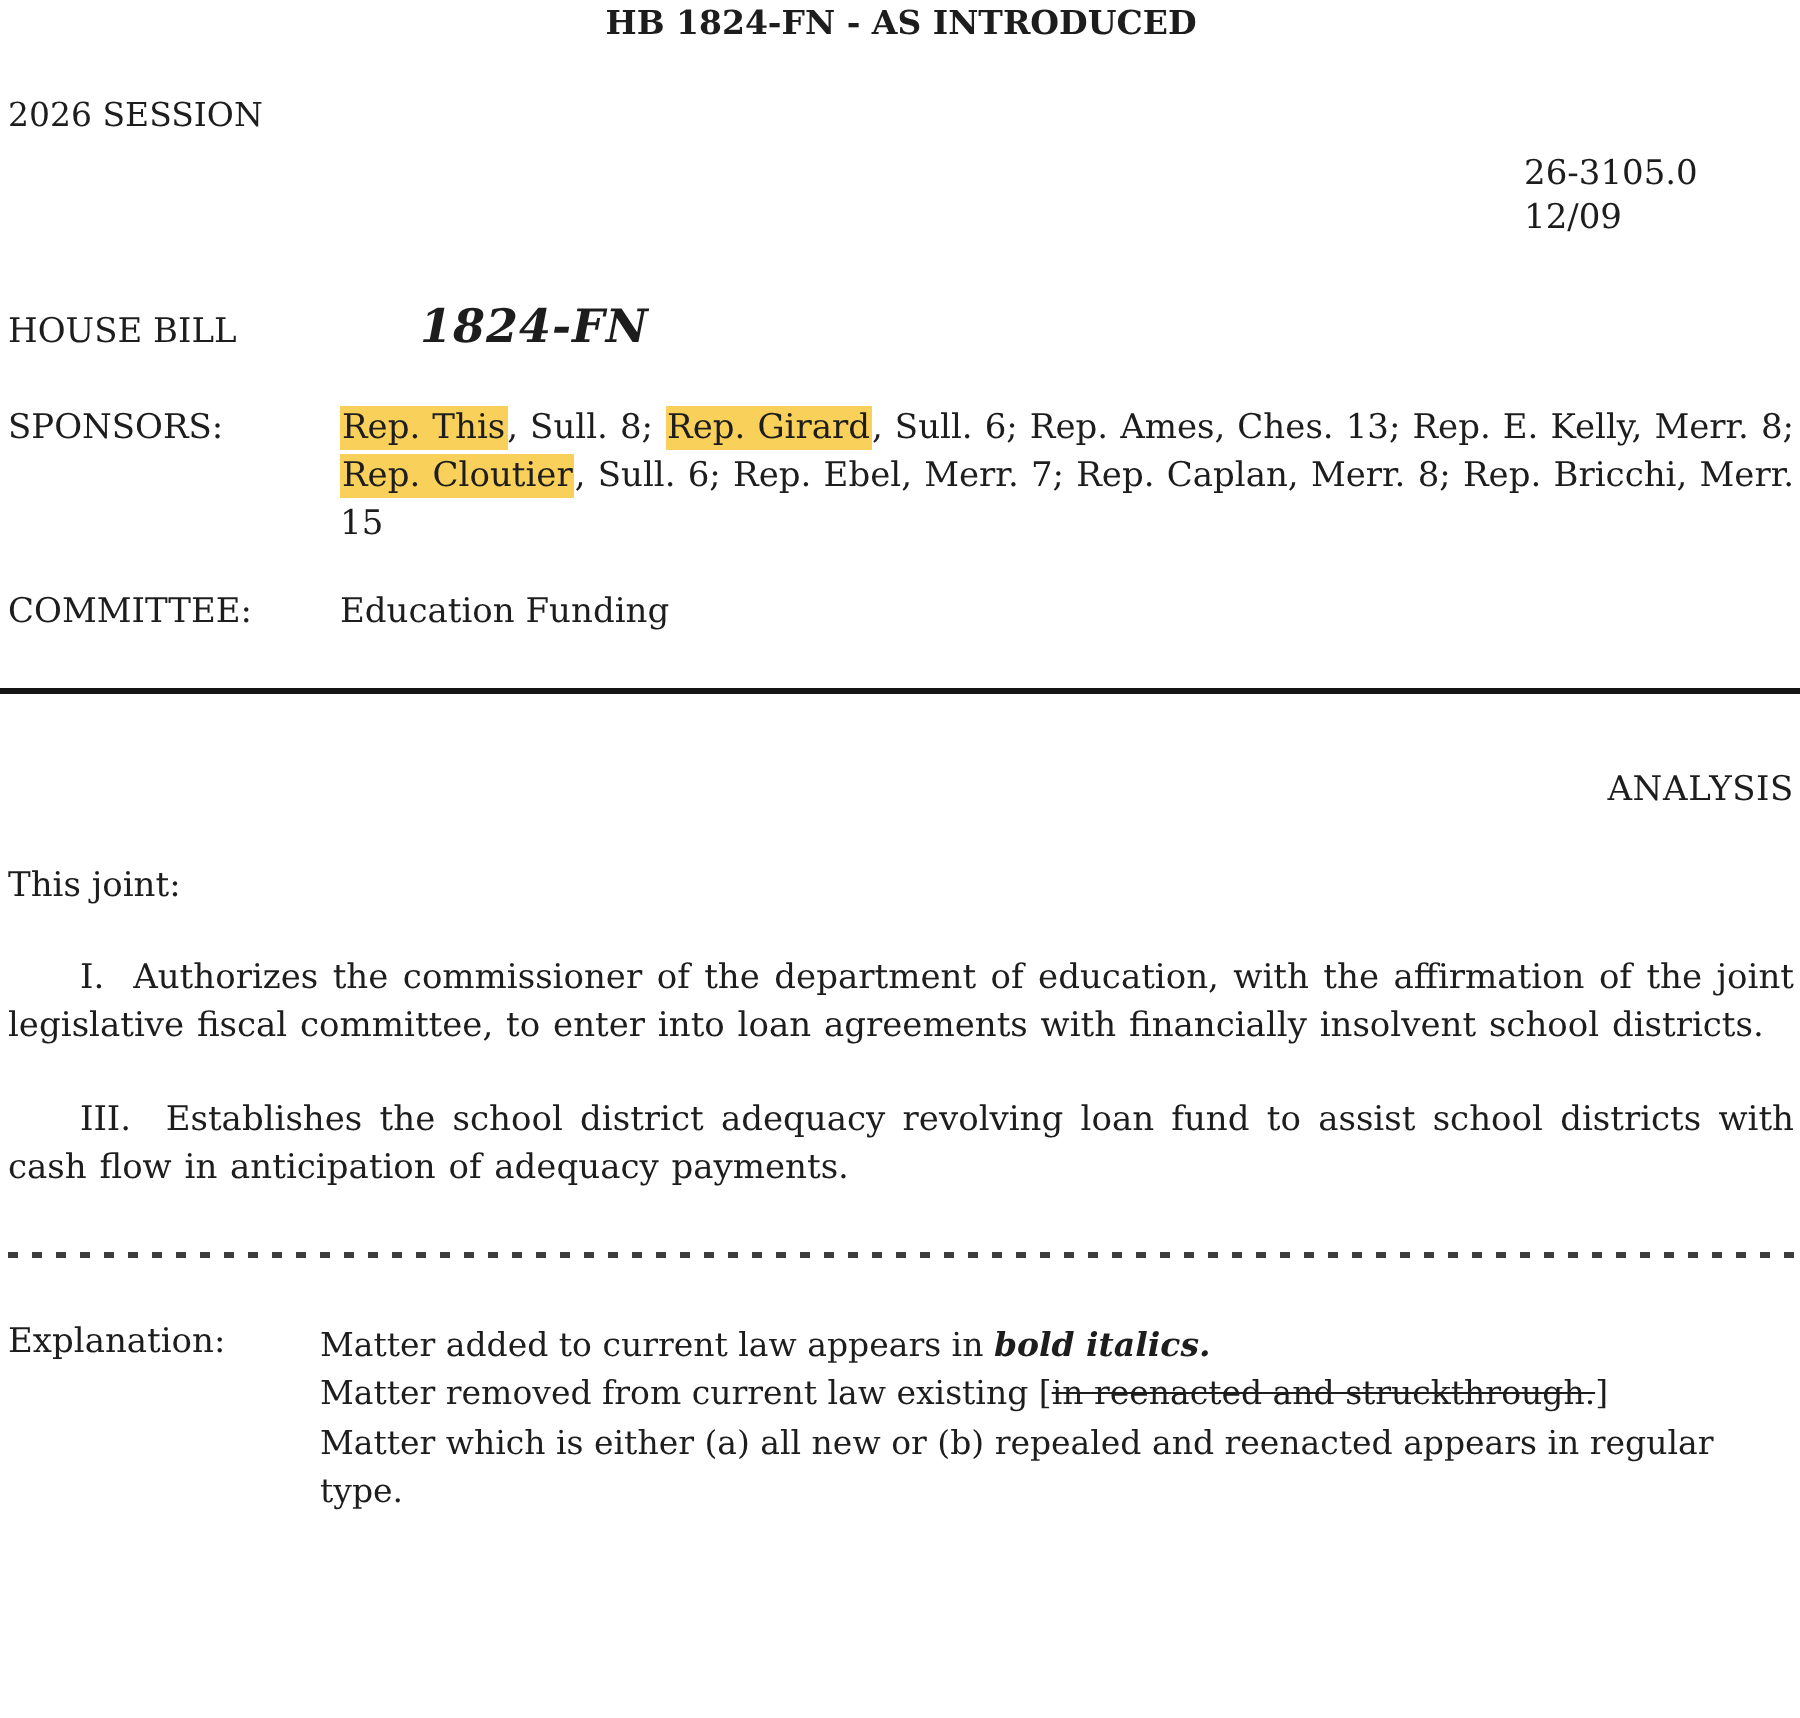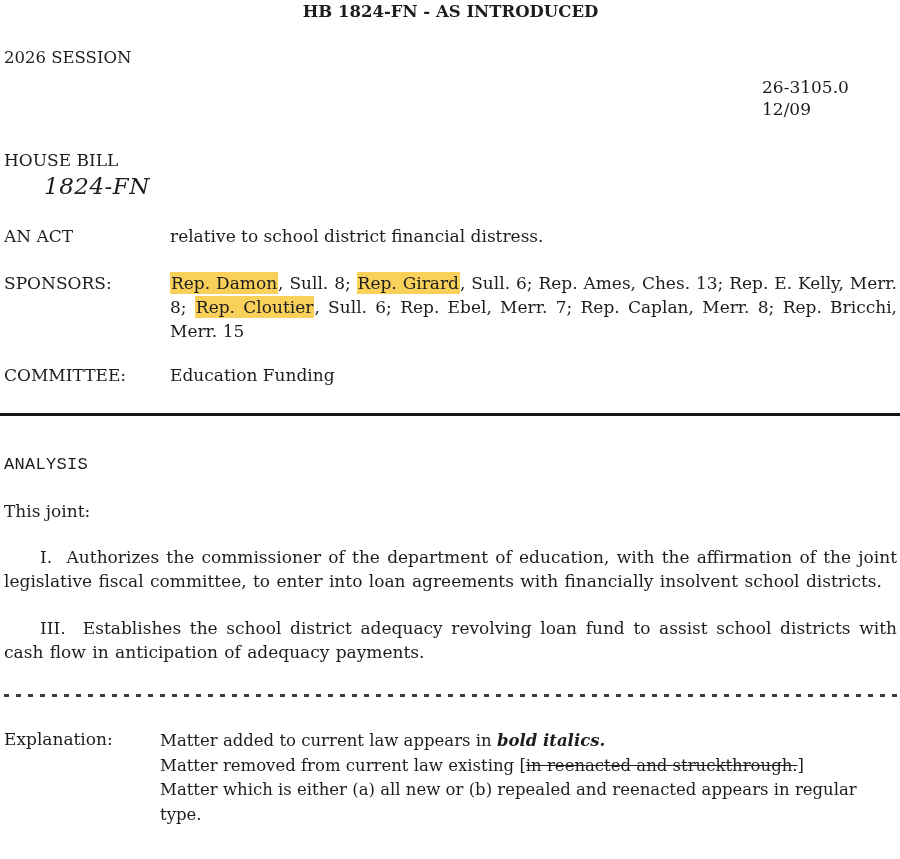--- a/index.html
+++ b/index.html
@@ -40,23 +40,23 @@
     display: flex;
     align-items: baseline;
   }
   .meta-label {
     flex: none;
     width: 166px;
   }
   .meta-value {
     flex: 1;
   }
-  .row-house-bill { margin-top: 30px; flex-direction: column; }
+  .row-house-bill { margin-top: 30px; }
   .bill-number {
-    font-weight: normal;
+    font-weight: bold;
     font-style: italic;
     font-size: 23px;
     padding-left: 40px;
     letter-spacing: 0.5px;
   }
   .row-an-act { margin-top: 26px; }
   .row-sponsors { margin-top: 23px; }
   .sponsors-text {
     text-align: justify;
     line-height: 24px;
@@ -66,24 +66,23 @@
     padding: 1px 1px;
   }
   .row-committee { margin-top: 22px; }
   .section-rule {
     height: 3px;
     background: #151515;
     border: none;
     margin: 27px -3px 0 -4px;
   }
   .analysis-heading {
-    text-align: left;
+    text-align: right;
     margin-top: 38px;
     letter-spacing: 0.3px;
-    font-family: Liberation Mono, monospace;
   }
   .analysis-intro { margin-top: 26px; }
   .analysis-paragraph {
     margin: 23px 0 0 0;
     text-indent: 36px;
     text-align: justify;
     line-height: 24px;
     word-spacing: 1px;
   }
   .dashed-rule {
@@ -125,28 +124,24 @@
   <div class="doc-number-block">
     <div>26-3105.0</div>
     <div>12/09</div>
   </div>
 
   <div class="meta-row row-house-bill">
     <div class="meta-label">HOUSE BILL</div>
     <div class="meta-value bill-number">1824-FN</div>
   </div>
 
-  <div class="meta-row row-an-act">
-    <div class="meta-label">AN ACT</div>
-    <div class="meta-value">relative to school district financial distress.</div>
-  </div>
 
   <div class="meta-row row-sponsors">
     <div class="meta-label">SPONSORS:</div>
-    <div class="meta-value sponsors-text"><span class="seg-highlight">Rep. Damon</span><span>, Sull. 8; </span><span class="seg-highlight">Rep. Girard</span><span>, Sull. 6; Rep. Ames, Ches. 13; Rep. E. Kelly, Merr. 8; </span><span class="seg-highlight">Rep. Cloutier</span><span>, Sull. 6; Rep. Ebel, Merr. 7; Rep. Caplan, Merr. 8; Rep. Bricchi, Merr. 15</span></div>
+    <div class="meta-value sponsors-text"><span class="seg-highlight">Rep. This</span><span>, Sull. 8; </span><span class="seg-highlight">Rep. Girard</span><span>, Sull. 6; Rep. Ames, Ches. 13; Rep. E. Kelly, Merr. 8; </span><span class="seg-highlight">Rep. Cloutier</span><span>, Sull. 6; Rep. Ebel, Merr. 7; Rep. Caplan, Merr. 8; Rep. Bricchi, Merr. 15</span></div>
   </div>
 
   <div class="meta-row row-committee">
     <div class="meta-label">COMMITTEE:</div>
     <div class="meta-value">Education Funding</div>
   </div>
 
   <div class="section-rule"></div>
 
   <div class="analysis-heading">ANALYSIS</div>

